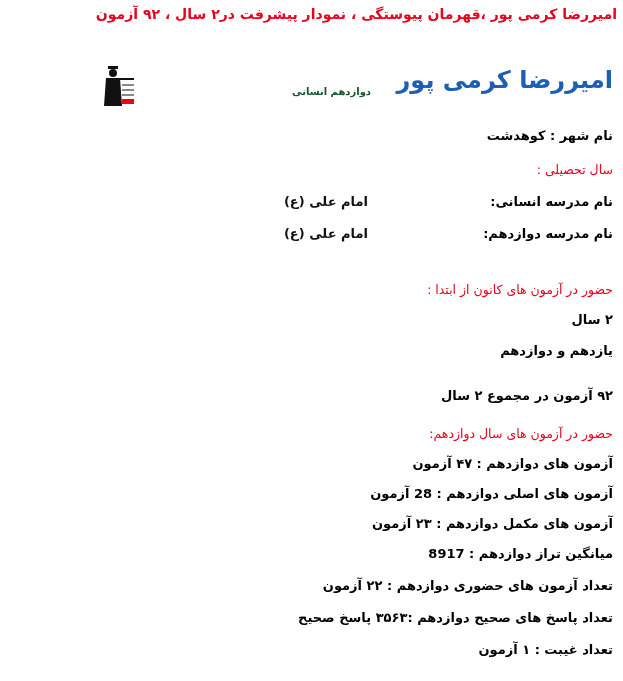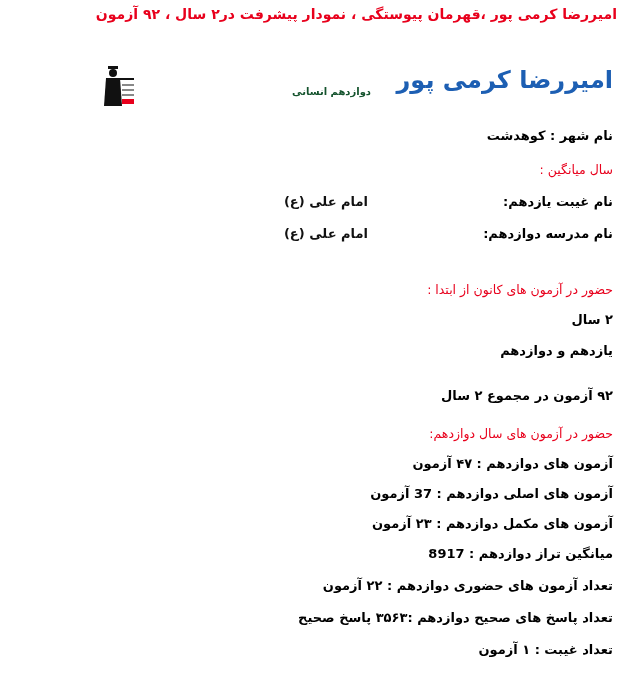--- a/index.html
+++ b/index.html
@@ -29,31 +29,31 @@
     <rect x="20" y="25" width="12" height="2" fill="#888"></rect>
     <rect x="20" y="30" width="12" height="2" fill="#888"></rect>
     <rect x="20" y="35" width="12" height="5" fill="#e8001c"></rect>
   </svg>
 </div>
 
 <div class="abs name">امیررضا کرمی پور</div>
 <div class="abs grade">دوازدهم انسانی</div>
 
 <div class="abs line" style="top:128px">نام شهر : کوهدشت</div>
-<div class="abs red" style="top:162px">سال میانگین :</div>
-<div class="abs line" style="top:194px">نام غیبت یازدهم:</div>
+<div class="abs red" style="top:162px">سال تحصیلی :</div>
+<div class="abs line" style="top:194px">نام مدرسه انسانی:</div>
 <div class="abs val" style="top:194px">امام علی (ع)</div>
 <div class="abs line" style="top:226px">نام مدرسه دوازدهم:</div>
 <div class="abs val" style="top:226px">امام علی (ع)</div>
 
 <div class="abs red" style="top:282px">حضور در آزمون های کانون از ابتدا :</div>
 <div class="abs line" style="top:312px">۲ سال</div>
 <div class="abs line" style="top:343px">یازدهم و دوازدهم</div>
 <div class="abs line" style="top:388px">۹۲ آزمون در مجموع ۲ سال</div>
 
 <div class="abs red" style="top:426px">حضور در آزمون های سال دوازدهم:</div>
 <div class="abs line" style="top:456px">آزمون های دوازدهم : ۴۷ آزمون</div>
-<div class="abs line" style="top:486px">آزمون های اصلی دوازدهم : 37 آزمون</div>
+<div class="abs line" style="top:486px">آزمون های اصلی دوازدهم : 28 آزمون</div>
 <div class="abs line" style="top:516px">آزمون های مکمل دوازدهم : ۲۳ آزمون</div>
 <div class="abs line" style="top:546px">میانگین تراز دوازدهم : 8917</div>
 <div class="abs line" style="top:578px">تعداد آزمون های حضوری دوازدهم : ۲۲ آزمون</div>
 <div class="abs line" style="top:610px">تعداد پاسخ های صحیح دوازدهم :۳۵۶۳ پاسخ صحیح</div>
 <div class="abs line" style="top:642px">تعداد غیبت : ۱ آزمون</div>
 
 </body></html>

